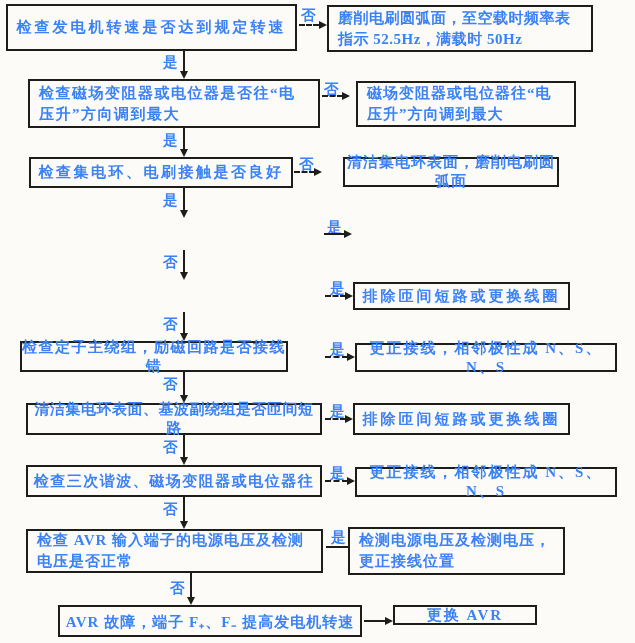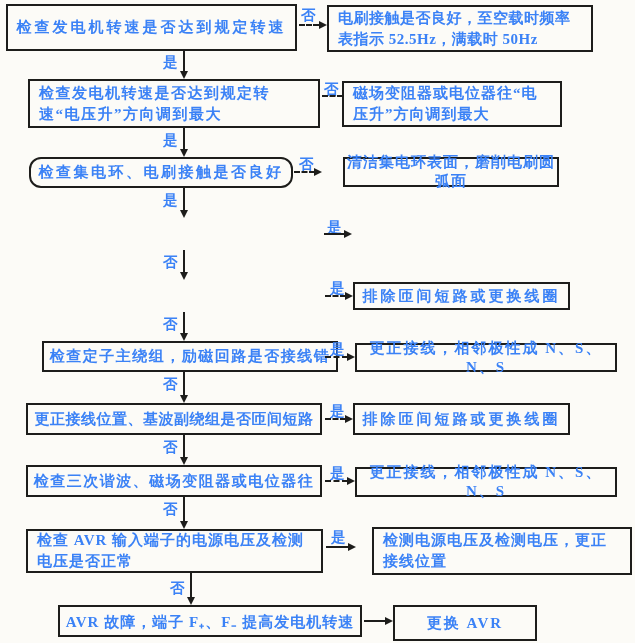--- a/index.html
+++ b/index.html
@@ -23,40 +23,40 @@
 
 <div class="page">
 
   <div class="box c" style="left:6px;top:4px;width:291px;height:47px;letter-spacing:3px;">
       <span>检查发电机转速是否达到规定转速</span>
     </div>
   <div class="lbl" style="left:301px;top:6px;">否</div>
   <div class="hline dash" style="left:299px;top:24px;width:20px;"></div>
   <div class="ar" style="left:319px;top:21px;"></div>
   <div class="box m" style="left:327px;top:5px;width:266px;height:47px;letter-spacing:0.5px;">
-      <span>电刷接触是否良好，至空载时频率表指示 52.5Hz，满载时 50Hz</span>
+      <span>磨削电刷圆弧面，至空载时频率表指示 52.5Hz，满载时 50Hz</span>
     </div>
   <div class="lbl" style="left:163px;top:53px;">是</div>
   <div class="vline" style="left:183px;top:51px;height:21px;"></div>
   <div class="ad" style="left:180px;top:71px;"></div>
 
   <div class="box m" style="left:28px;top:79px;width:292px;height:49px;letter-spacing:1.5px;">
-      <span>检查发电机转速是否达到规定转速“电压升”方向调到最大</span>
+      <span>检查磁场变阻器或电位器是否往“电压升”方向调到最大</span>
     </div>
   <div class="lbl" style="left:324px;top:80px;">否</div>
   <div class="hline dash" style="left:322px;top:95px;width:21px;"></div>
   <div class="ar" style="left:342px;top:92px;"></div>
-  <div class="box m" style="left:342px;top:81px;width:220px;height:46px;letter-spacing:1px;">
+  <div class="box m" style="left:356px;top:81px;width:220px;height:46px;letter-spacing:1px;">
       <span>磁场变阻器或电位器往“电压升”方向调到最大</span>
     </div>
   <div class="lbl" style="left:163px;top:131px;">是</div>
   <div class="vline" style="left:183px;top:128px;height:22px;"></div>
   <div class="ad" style="left:180px;top:149px;"></div>
 
-  <div class="box c" style="left:29px;top:157px;width:264px;height:31px;letter-spacing:2.5px;border-radius:12px;">
+  <div class="box c" style="left:29px;top:157px;width:264px;height:31px;letter-spacing:2.5px;">
       <span>检查集电环、电刷接触是否良好</span>
     </div>
   <div class="lbl" style="left:299px;top:155px;">否</div>
   <div class="hline dash" style="left:294px;top:171px;width:21px;"></div>
   <div class="ar" style="left:314px;top:168px;"></div>
   <div class="box c" style="left:322px;top:157px;width:216px;height:30px;letter-spacing:1px;margin-left:21px;">
       <span>清洁集电环表面，磨削电刷圆弧面</span>
     </div>
   <div class="lbl" style="left:163px;top:191px;">是</div>
   <div class="vline" style="left:183px;top:188px;height:23px;"></div>
@@ -72,35 +72,35 @@
   <div class="lbl" style="left:330px;top:279px;">是</div>
   <div class="hline dash" style="left:325px;top:295px;width:21px;"></div>
   <div class="ar" style="left:345px;top:292px;"></div>
   <div class="box c" style="left:353px;top:282px;width:217px;height:28px;letter-spacing:3px;">
       <span>排除匝间短路或更换线圈</span>
     </div>
   <div class="lbl" style="left:163px;top:315px;">否</div>
   <div class="vline" style="left:183px;top:312px;height:22px;"></div>
   <div class="ad" style="left:180px;top:333px;"></div>
 
-  <div class="box c" style="left:42px;top:341px;width:296px;height:31px;letter-spacing:1.5px;">
+  <div class="box c" style="left:20px;top:341px;width:268px;height:31px;letter-spacing:1.5px;">
       <span>检查定子主绕组，励磁回路是否接线错</span>
     </div>
   <div class="lbl" style="left:330px;top:340px;">是</div>
   <div class="hline dash" style="left:325px;top:356px;width:23px;"></div>
   <div class="ar" style="left:347px;top:353px;"></div>
   <div class="box c" style="left:355px;top:343px;width:262px;height:29px;letter-spacing:2px;">
       <span>更正接线，相邻极性成 N、S、N、S</span>
     </div>
   <div class="lbl" style="left:163px;top:375px;">否</div>
   <div class="vline" style="left:183px;top:372px;height:24px;"></div>
   <div class="ad" style="left:180px;top:395px;"></div>
 
   <div class="box c" style="left:26px;top:403px;width:296px;height:32px;letter-spacing:0.5px;">
-      <span>更正接线位置、基波副绕组是否匝间短路</span>
+      <span>清洁集电环表面、基波副绕组是否匝间短路</span>
     </div>
   <div class="lbl" style="left:330px;top:402px;">是</div>
   <div class="hline dash" style="left:325px;top:418px;width:21px;"></div>
   <div class="ar" style="left:345px;top:415px;"></div>
   <div class="box c" style="left:353px;top:403px;width:217px;height:32px;letter-spacing:3px;">
       <span>排除匝间短路或更换线圈</span>
     </div>
   <div class="lbl" style="left:163px;top:438px;">否</div>
   <div class="vline" style="left:183px;top:435px;height:23px;"></div>
   <div class="ad" style="left:180px;top:457px;"></div>
@@ -117,29 +117,29 @@
   <div class="lbl" style="left:163px;top:500px;">否</div>
   <div class="vline" style="left:183px;top:497px;height:25px;"></div>
   <div class="ad" style="left:180px;top:521px;"></div>
 
   <div class="box m" style="left:26px;top:529px;width:297px;height:44px;letter-spacing:1px;">
       <span>检查 AVR 输入端子的电源电压及检测电压是否正常</span>
     </div>
   <div class="lbl" style="left:331px;top:528px;">是</div>
   <div class="hline" style="left:326px;top:546px;width:23px;"></div>
   <div class="ar" style="left:348px;top:543px;"></div>
-  <div class="box m" style="left:372px;top:527px;width:260px;height:48px;letter-spacing:1px;">
+  <div class="box m" style="left:348px;top:527px;width:217px;height:48px;letter-spacing:1px;">
       <span>检测电源电压及检测电压，更正接线位置</span>
     </div>
   <div class="lbl" style="left:170px;top:579px;">否</div>
   <div class="vline" style="left:190px;top:573px;height:25px;"></div>
   <div class="ad" style="left:187px;top:597px;"></div>
 
   <div class="box c" style="left:58px;top:605px;width:304px;height:32px;letter-spacing:1px;">
       <span>AVR 故障，端子 F₊、F₋ 提高发电机转速</span>
     </div>
   <div class="hline" style="left:364px;top:620px;width:22px;"></div>
   <div class="ar" style="left:385px;top:617px;"></div>
-  <div class="box c" style="left:393px;top:605px;width:144px;height:36px;letter-spacing:2px;">
+  <div class="box c" style="left:393px;top:605px;width:144px;height:20px;letter-spacing:2px;">
       <span>更换 AVR</span>
     </div>
 
 </div>
 
 </body></html>

